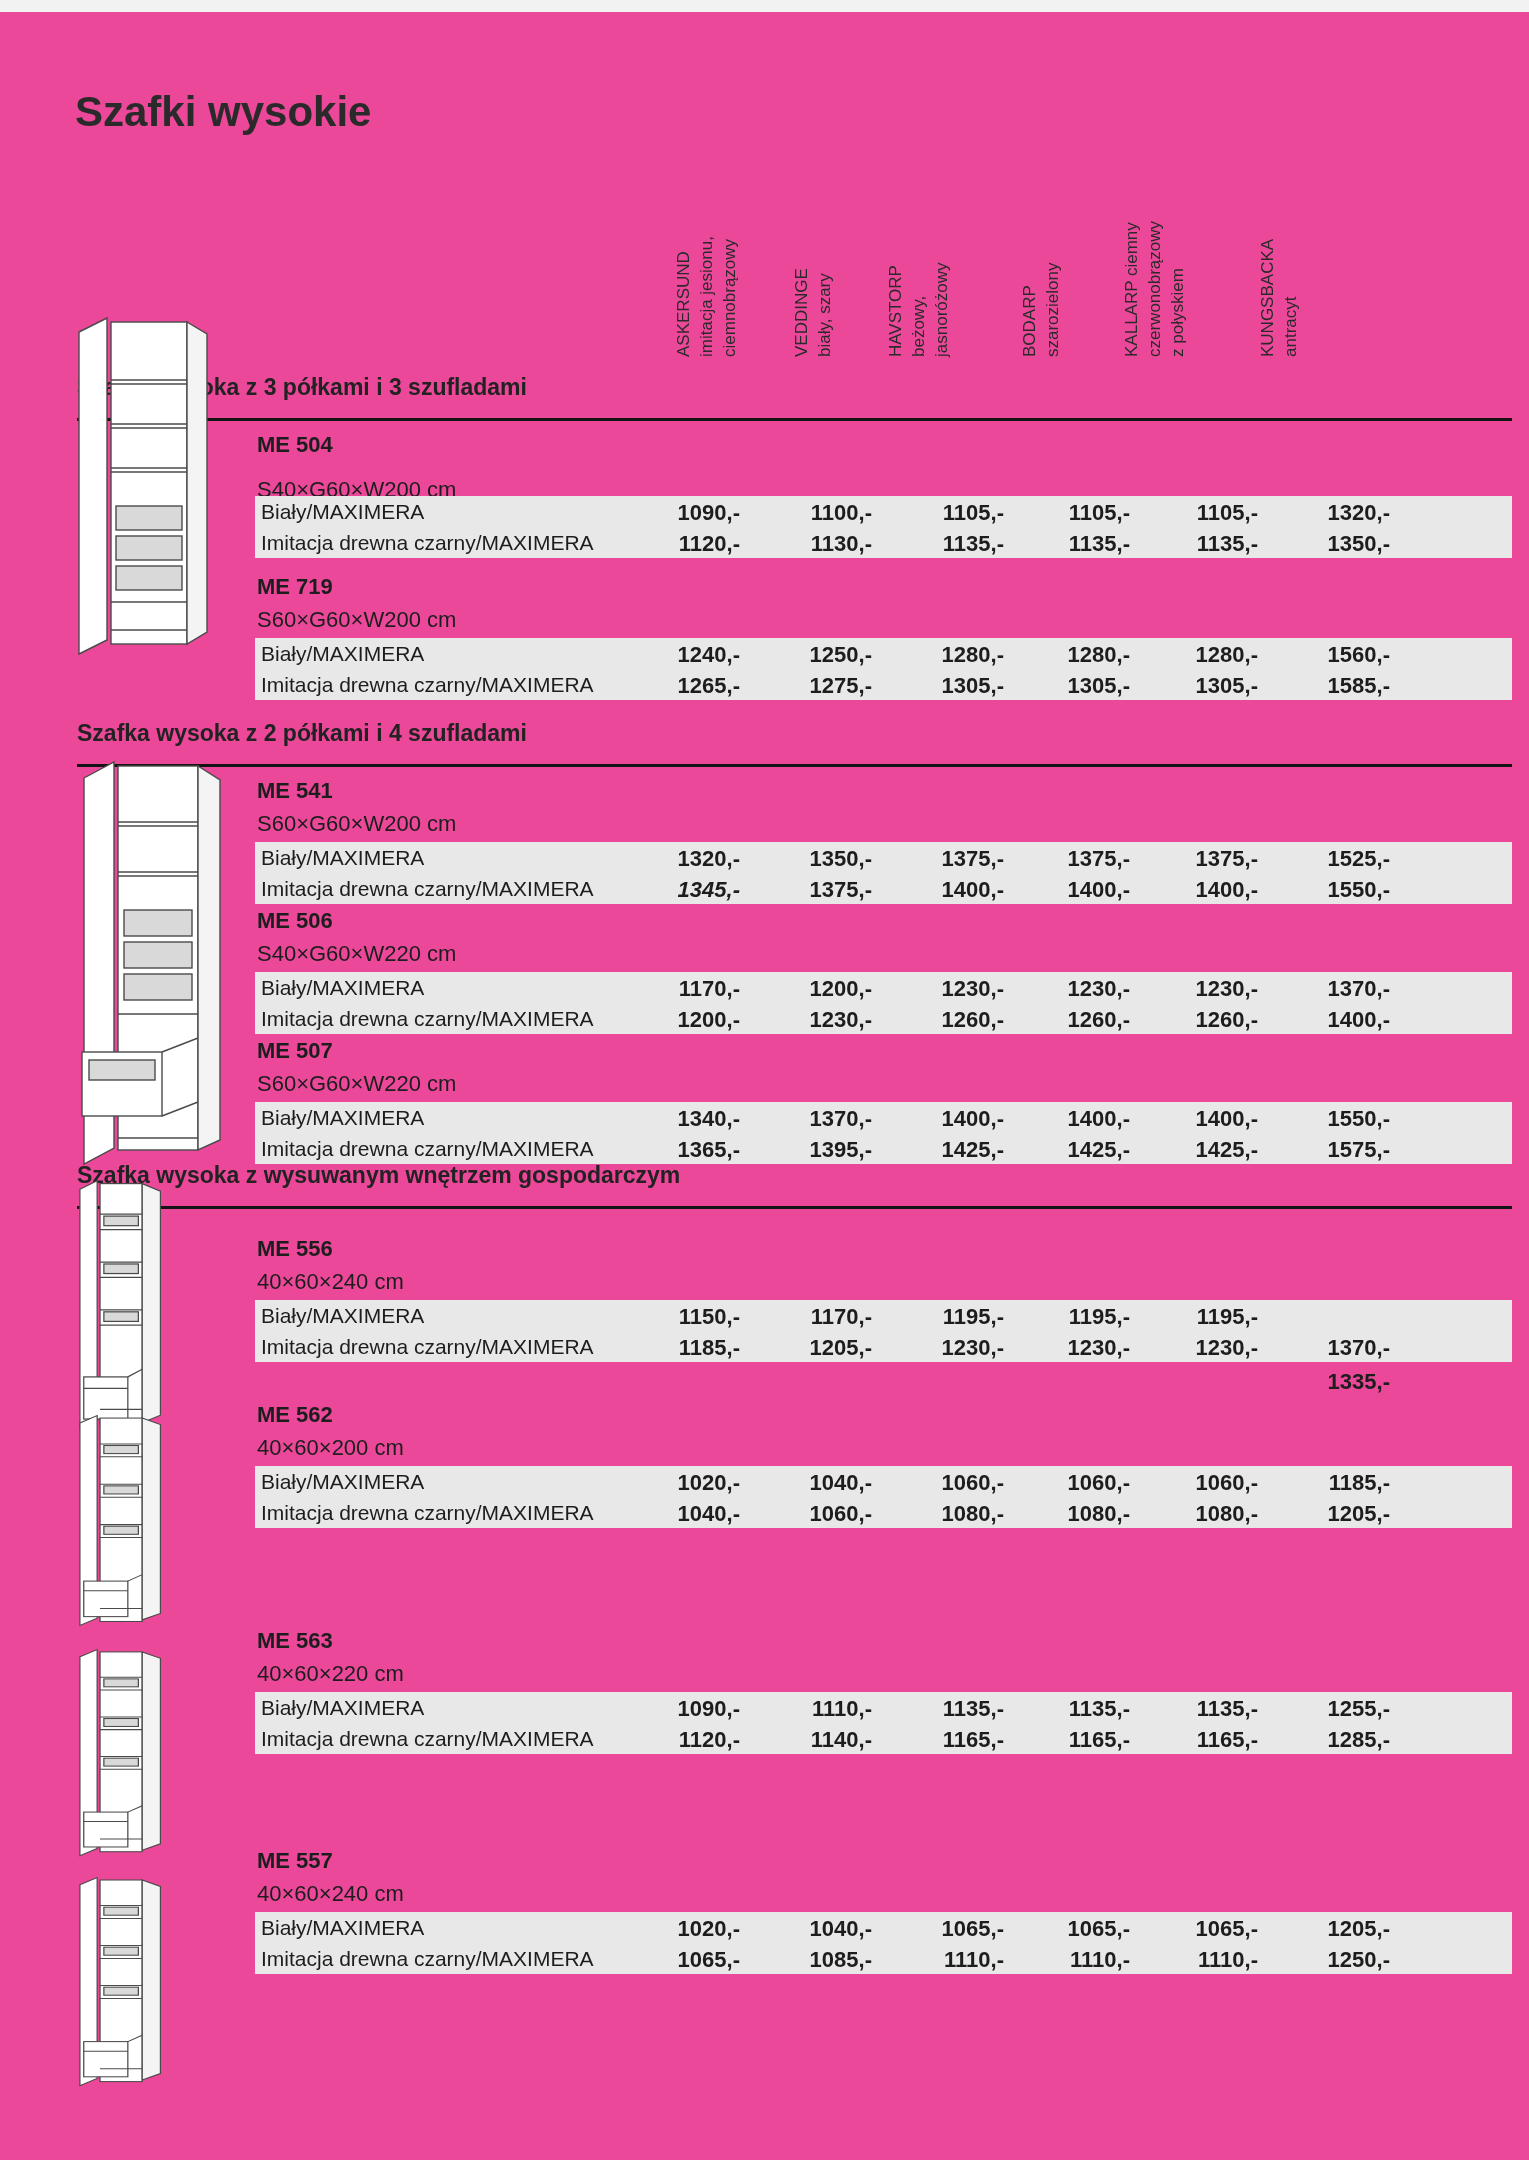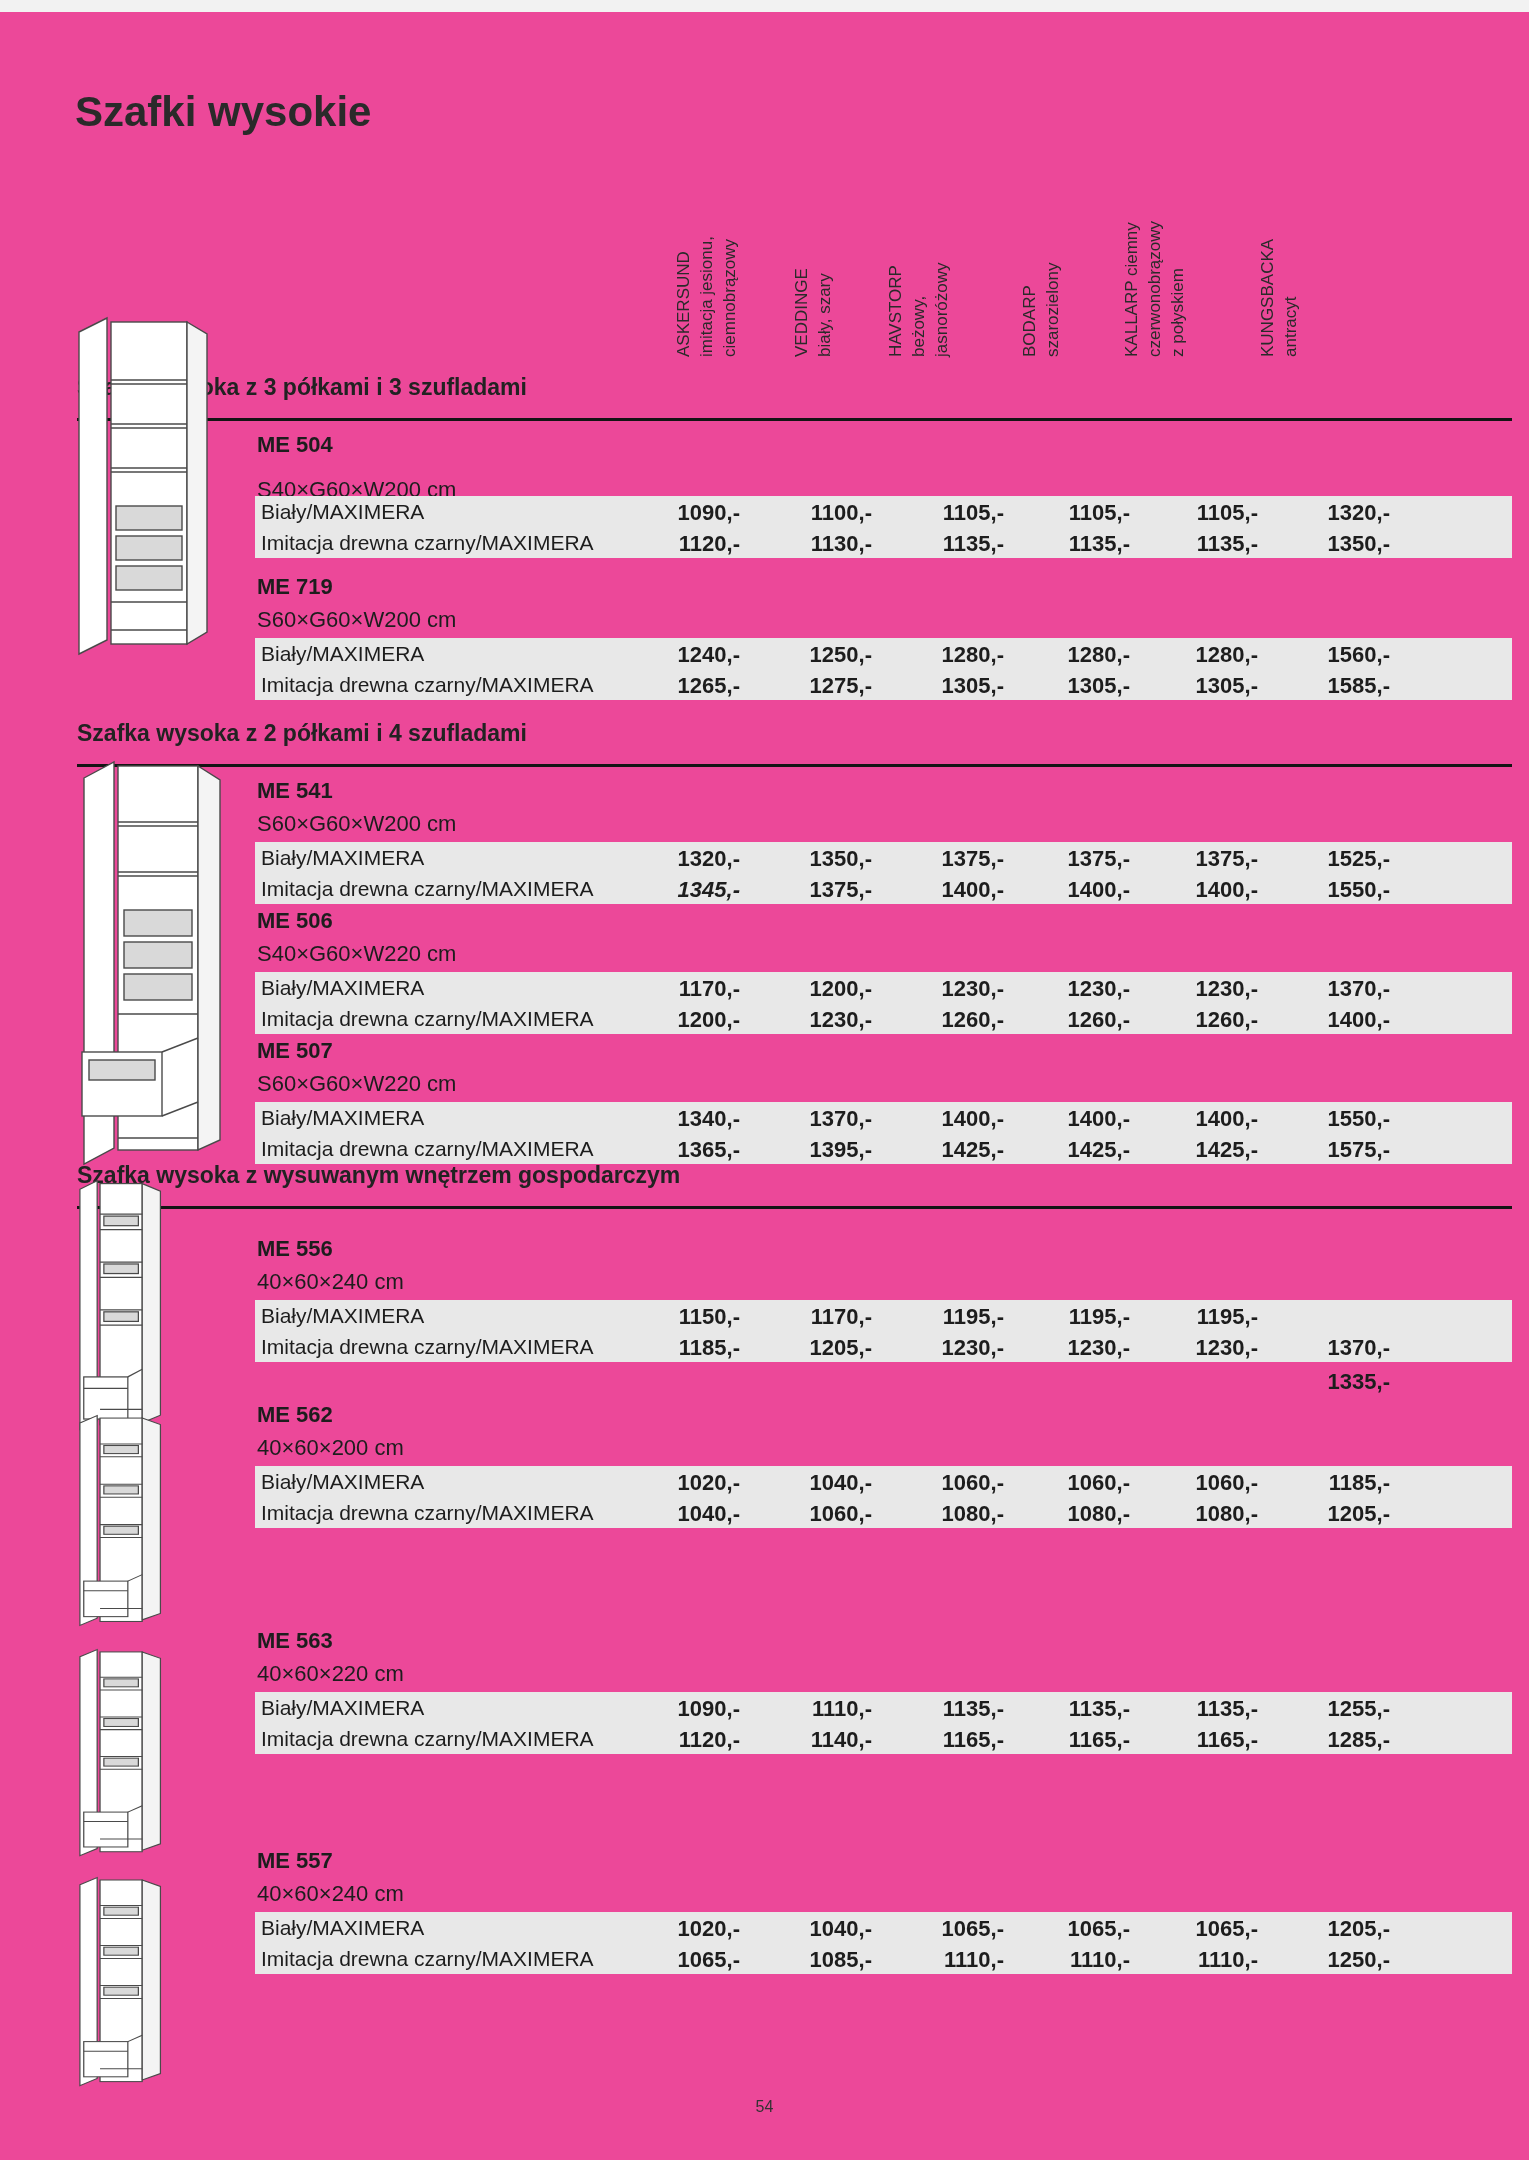--- a/index.html
+++ b/index.html
@@ -312,14 +312,13 @@
   <svg class="illo" style="left:78px;top:1398px" width="92" height="226" viewBox="0 0 96 280" preserveAspectRatio="none">
       <use href="#cab-c"></use>
     </svg>
   <svg class="illo" style="left:78px;top:1632px" width="92" height="222" viewBox="0 0 96 280" preserveAspectRatio="none">
       <use href="#cab-c"></use>
     </svg>
   <svg class="illo" style="left:78px;top:1860px" width="92" height="224" viewBox="0 0 96 280" preserveAspectRatio="none">
       <use href="#cab-c"></use>
     </svg>
 
-  <div class="abs page-number">54</div>
 </div>
 
 </body></html>

